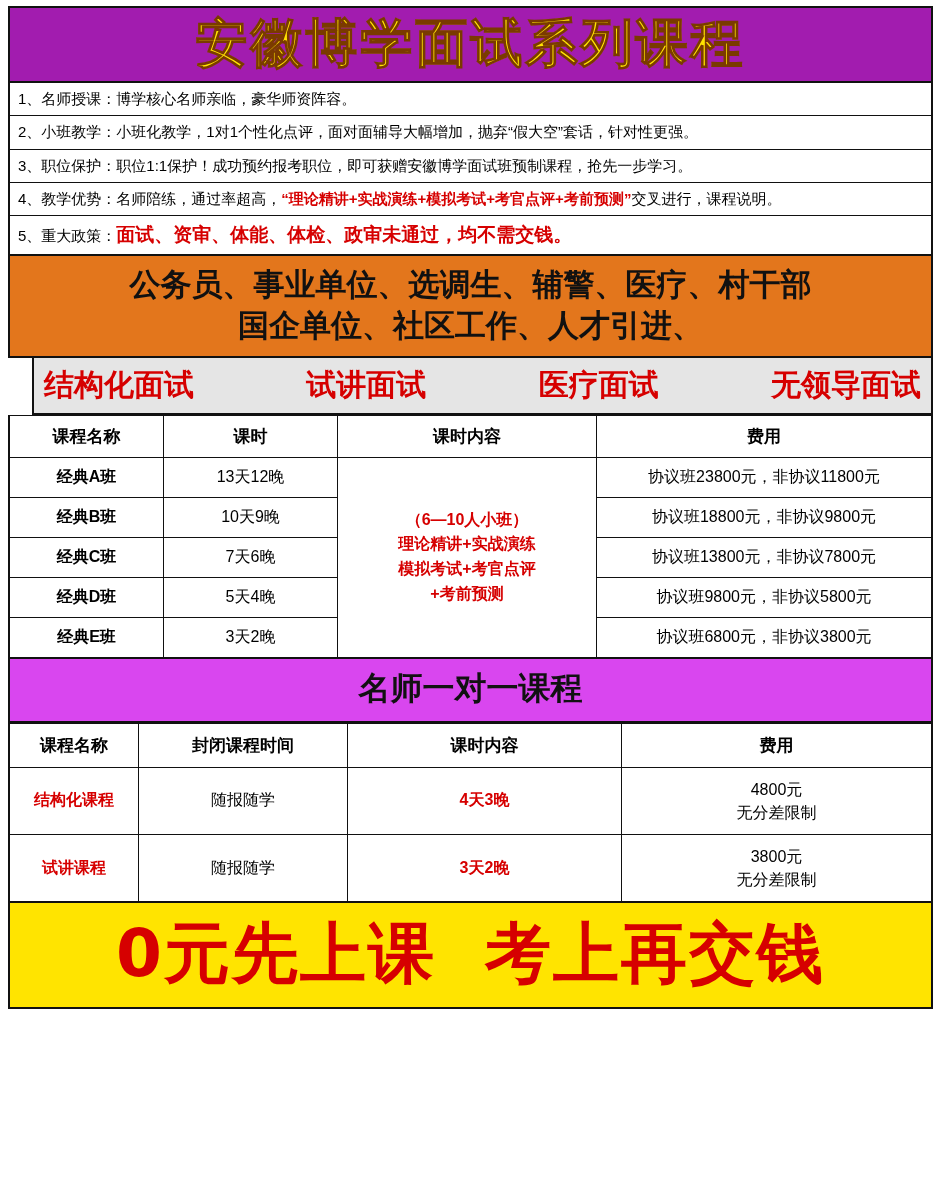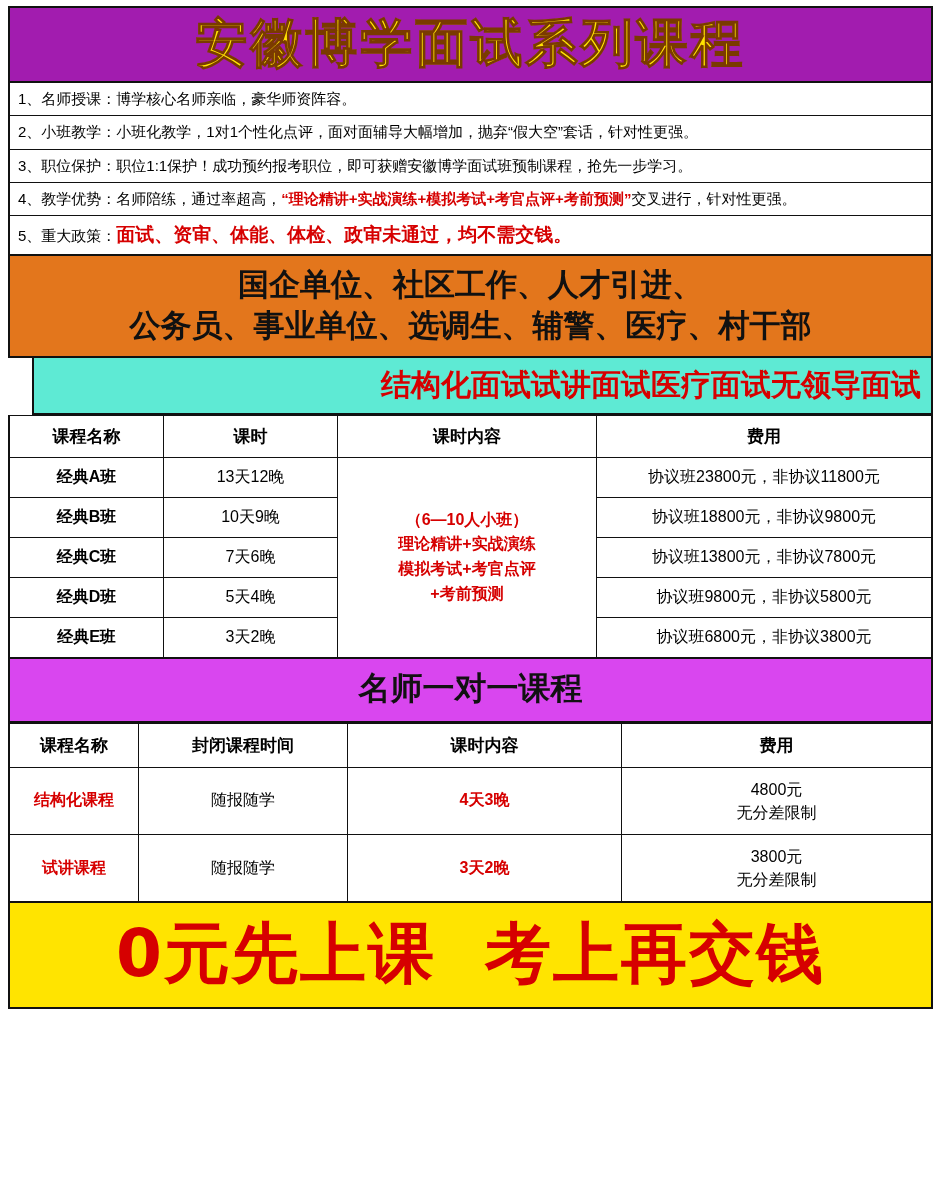--- a/index.html
+++ b/index.html
@@ -62,26 +62,26 @@
   .cat-band div{
     font-size:31px;
     font-weight:bold;
     color:#111;
     line-height:1.32;
     font-family:"DejaVu Sans","Liberation Sans",sans-serif;
   }
 
   
   .type-band{
-    background:#5eead4;
+    background:#e5e5e5;
     border-left:2px solid #111;
     border-right:2px solid #111;
     border-bottom:2px solid #111;
     display:flex;
-    justify-content:flex-end;
+    justify-content:space-between;
     align-items:center;
     padding:7px 10px;
     margin-left:24px;
   }
   .type-band span{
     font-size:30px;
     font-weight:bold;
     color:#d60000;
     font-family:"DejaVu Sans","Liberation Sans",sans-serif;
   }
@@ -208,30 +208,30 @@
     <div class="bullet-row">
       <span>1、名师授课：</span><span>博学核心名师亲临，豪华师资阵容。</span>
     </div>
     <div class="bullet-row">
       <span>2、小班教学：</span><span>小班化教学，1对1个性化点评，面对面辅导大幅增加，抛弃“假大空”套话，针对性更强。</span>
     </div>
     <div class="bullet-row">
       <span>3、职位保护：</span><span>职位1:1保护！成功预约报考职位，即可获赠安徽博学面试班预制课程，抢先一步学习。</span>
     </div>
     <div class="bullet-row">
-      <span>4、教学优势：</span><span>名师陪练，通过率超高，</span><span class="b-red">“理论精讲+实战演练+模拟考试+考官点评+考前预测”</span><span>交叉进行，针对性更强。</span>
+      <span>4、教学优势：</span><span>名师陪练，通过率超高，</span><span class="b-red">“理论精讲+实战演练+模拟考试+考官点评+考前预测”</span><span>交叉进行，课程说明。</span>
     </div>
     <div class="bullet-row">
       <span>5、重大政策：</span><span class="b-big-red">面试、资审、体能、体检、政审未通过，均不需交钱。</span>
     </div>
   </div>
 
   <div class="cat-band">
+    <div>公务员、事业单位、选调生、辅警、医疗、村干部</div>
     <div>国企单位、社区工作、人才引进、</div>
-    <div>公务员、事业单位、选调生、辅警、医疗、村干部</div>
   </div>
 
   <div class="type-band">
     <span>结构化面试</span>
     <span>试讲面试</span>
     <span>医疗面试</span>
     <span>无领导面试</span>
   </div>
 
   <table class="main-table">

